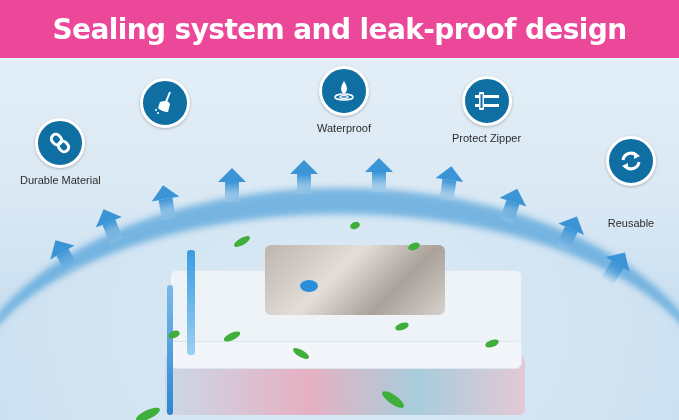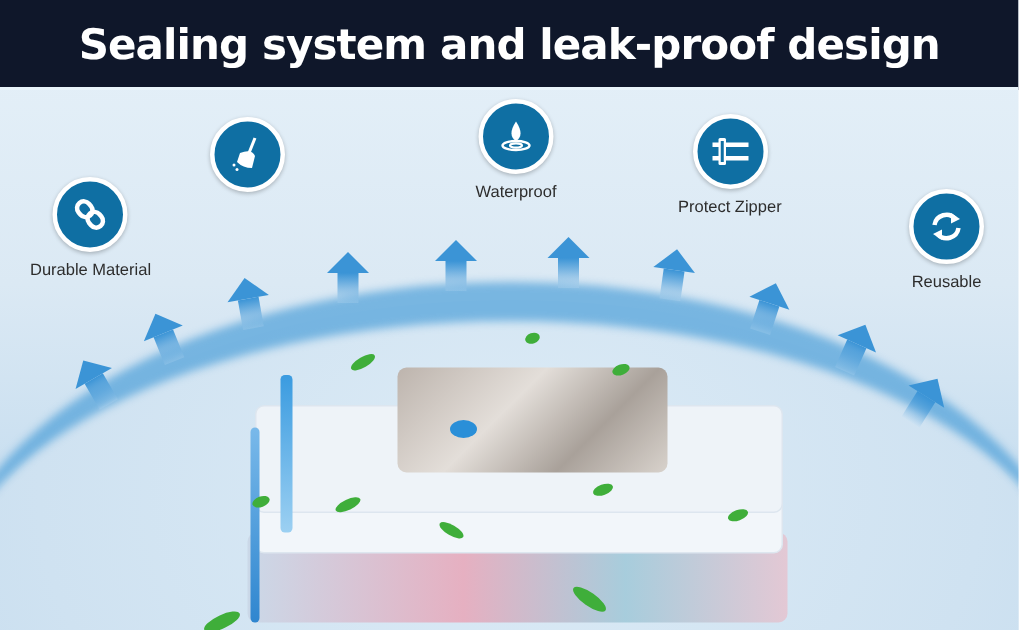--- a/index.html
+++ b/index.html
@@ -1,18 +1,18 @@
 <!DOCTYPE html>
 <html><head>
 <meta charset="utf-8">
 <style>
   html,body{margin:0;padding:0;}
   body{width:679px;height:420px;overflow:hidden;position:relative;font-family:"Liberation Sans",sans-serif;
     background:linear-gradient(180deg,#e6f1f9 0%,#dbe9f4 45%,#c9dff0 75%,#d6e6f2 100%);}
-  .banner{position:absolute;left:0;top:0;width:679px;height:58px;background:#0f172a;display:flex;align-items:center;justify-content:center;border-bottom:2px solid #e9f4fb;}
+  .banner{position:absolute;left:0;top:0;width:679px;height:58px;background:#ec4899;display:flex;align-items:center;justify-content:center;border-bottom:2px solid #e9f4fb;}
   .banner h1{margin:0;color:#fff;font-family:"DejaVu Sans",sans-serif;font-weight:bold;font-size:28px;letter-spacing:-0.6px;}
   .feat{position:absolute;display:flex;flex-direction:column;align-items:center;}
   .circle{width:44px;height:44px;border-radius:50%;background:#0f6fa3;border:3px solid #fff;box-shadow:0 1px 3px rgba(0,0,0,.25);display:flex;align-items:center;justify-content:center;}
   .label{margin-top:6px;font-size:11px;color:#2d2d2d;white-space:nowrap;}
   .arc{position:absolute;left:-40px;top:188px;width:760px;height:420px;border-radius:50%;
     border-top:26px solid rgba(40,140,210,.55);filter:blur(3px);}
   .arc2{position:absolute;left:-30px;top:200px;width:740px;height:420px;border-radius:50%;background:radial-gradient(ellipse at 50% 30%,#dcebf6 0%,#cfe2f1 60%,#c3dbee 100%);}
   .arr{position:absolute;width:28px;height:34px;}
   .arr .head{width:0;height:0;border-left:14px solid transparent;border-right:14px solid transparent;border-bottom:14px solid #3b94d6;}
   .arr .stem{margin-left:7px;width:14px;height:20px;background:linear-gradient(180deg,#3b94d6,rgba(200,225,245,.2));}
@@ -110,21 +110,21 @@
     <svg width="28" height="22" viewBox="0 0 28 22">
         <rect x="2" y="5" width="24" height="3" fill="#fff"></rect>
         <rect x="2" y="14" width="24" height="3" fill="#fff"></rect>
         <rect x="6" y="2" width="5" height="18" rx="1" fill="#fff"></rect>
         <rect x="7.5" y="4" width="2" height="14" fill="#0f6fa3"></rect>
       </svg>
   </div>
   <div class="label">Protect Zipper</div>
 </div>
 
-<div class="feat" style="left:606px;top:126px;">
+<div class="feat" style="left:606px;top:136px;gap:25px;">
   <div class="circle">
     <svg width="26" height="26" viewBox="0 0 26 26">
         <path d="M5 12 A8 8 0 0 1 19 8" fill="none" stroke="#fff" stroke-width="3"></path>
         <path d="M21 14 A8 8 0 0 1 7 18" fill="none" stroke="#fff" stroke-width="3"></path>
         <path d="M16 4 L22 8 L16 11 Z" fill="#fff"></path>
         <path d="M10 22 L4 18 L10 15 Z" fill="#fff"></path>
       </svg>
   </div>
   <div class="label">Reusable</div>
 </div>

